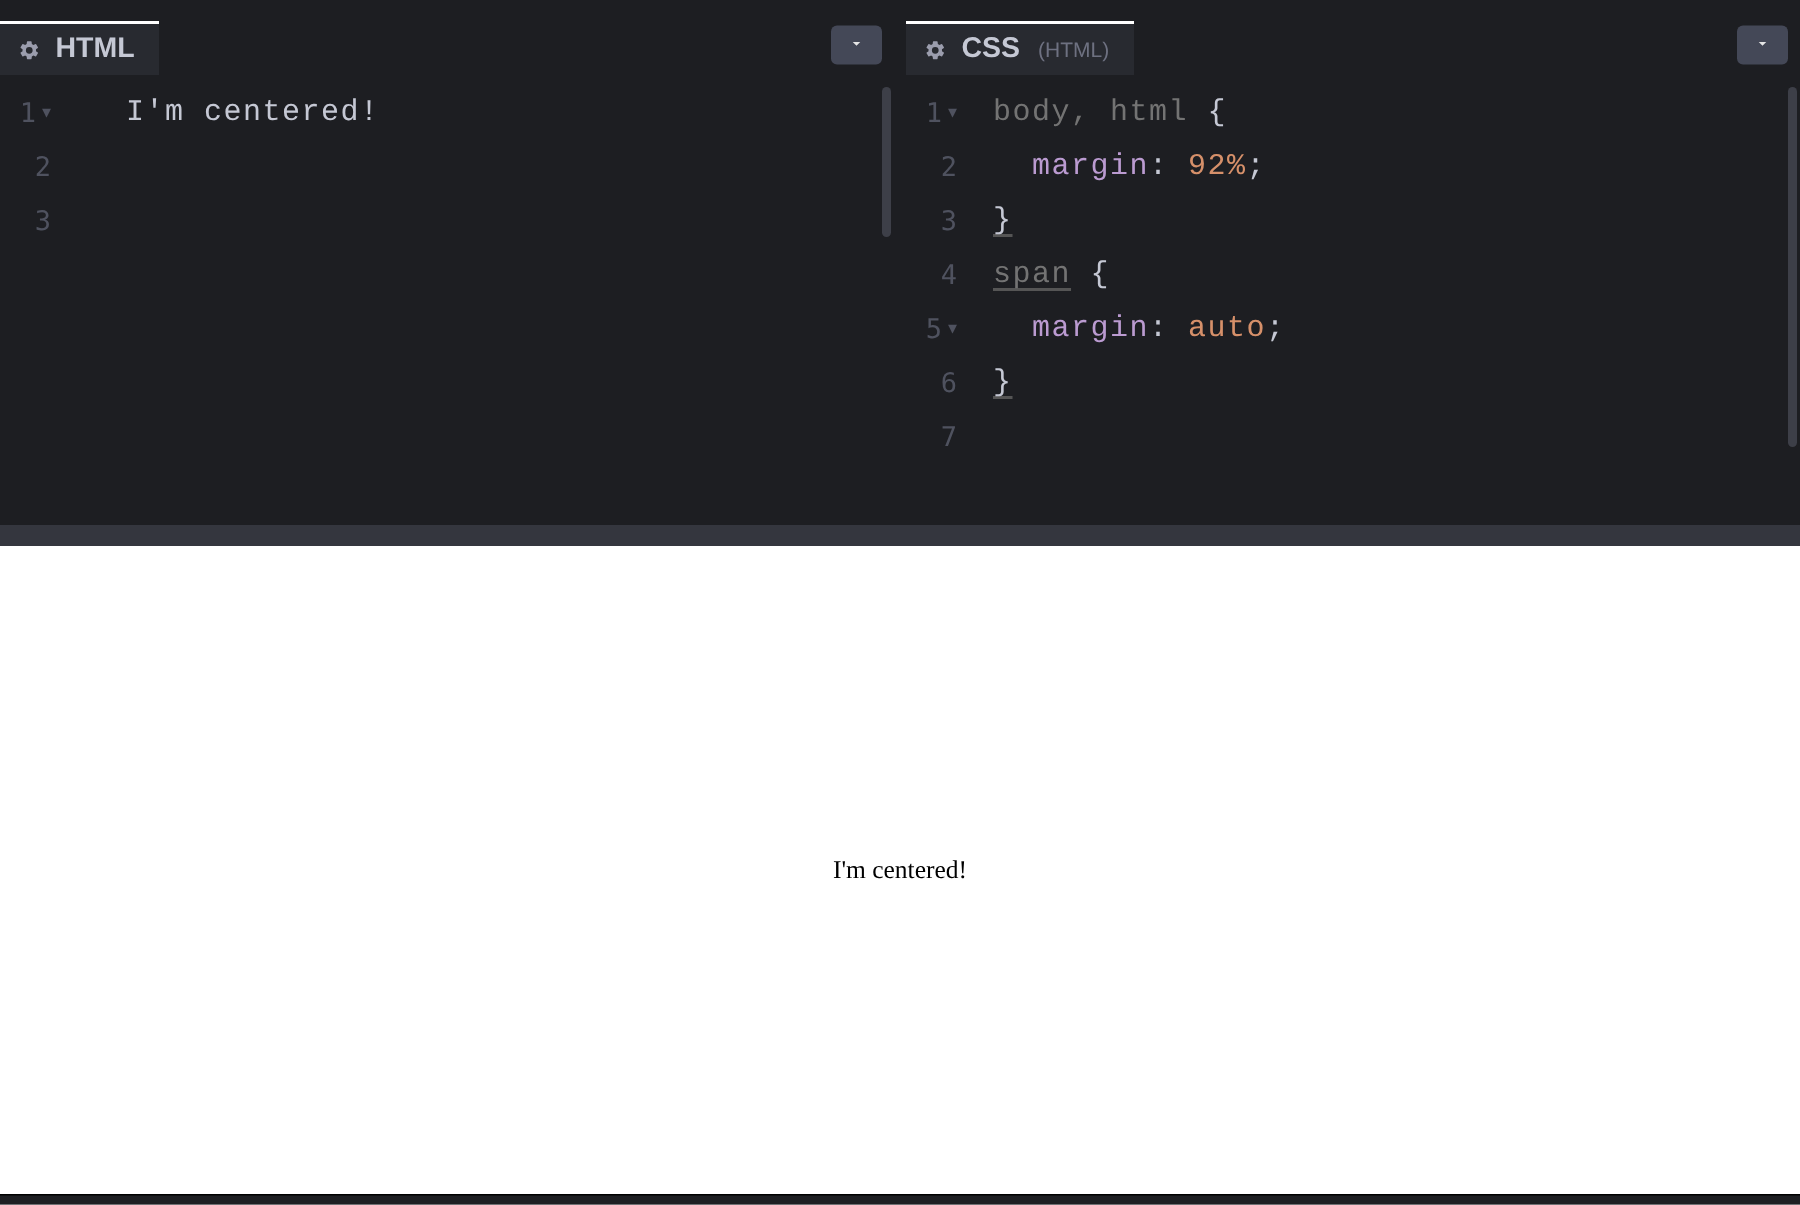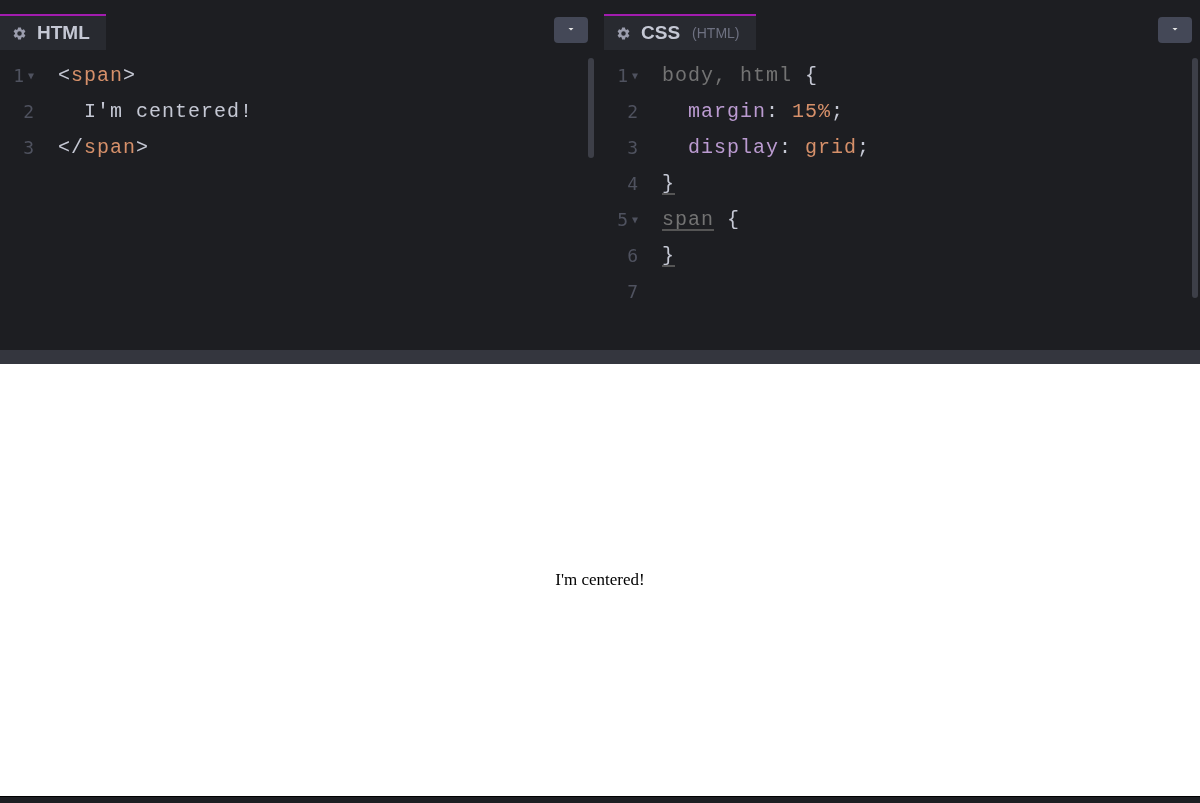--- a/index.html
+++ b/index.html
@@ -44,21 +44,21 @@
       height: 40px;
       padding: 0 8px 0 0;
     }
     .panel-title-group {
       display: flex;
       align-items: center;
       background: #282a30;
       height: 36px;
       padding: 0 16px 0 12px;
       gap: 10px;
-      border-top: 2px solid #a21caf;
+      border-top: 2px solid #ffffff;
       position: relative;
       top: 2px;
     }
     .gear-btn {
       color: #9b9dad;
       display: flex;
       align-items: center;
       cursor: pointer;
     }
     .gear-btn svg {
@@ -216,23 +216,21 @@
             <span class="fold-arrow">▼</span>
           </div>
         <div class="gutter-line">
             <span>2</span>
           </div>
         <div class="gutter-line">
             <span>3</span>
           </div>
       </div>
       <div class="code-content">
-        <div class="code-line"><span class="tag-bracket">&lt;</span><span class="tag-name">span</span><span class="tag-bracket">&gt;</span></div>
         <div class="code-line"><span class="plain">  </span><span class="plain">I'm centered!</span></div>
-        <div class="code-line"><span class="tag-bracket">&lt;/</span><span class="tag-name">span</span><span class="tag-bracket">&gt;</span></div>
       </div>
       <div class="scroll-indicator" style="height:100px;"></div>
     </div>
   </div>
 
   <div class="panel panel-right">
     <div class="panel-header">
       <div class="panel-title-group">
         <span class="gear-btn">
           <svg viewBox="0 0 24 24">
@@ -271,24 +269,24 @@
           </div>
         <div class="gutter-line">
             <span>6</span>
           </div>
         <div class="gutter-line">
             <span>7</span>
           </div>
       </div>
       <div class="code-content">
         <div class="code-line"><span class="css-selector">body, html</span><span class="css-brace"> {</span></div>
-        <div class="code-line"><span class="plain">  </span><span class="css-prop">margin</span><span class="css-colon">: </span><span class="css-value">15%</span><span class="css-semi">;</span></div>
-        <div class="code-line"><span class="plain">  </span><span class="css-prop">display</span><span class="css-colon">: </span><span class="css-value">grid</span><span class="css-semi">;</span></div>
+        <div class="code-line"><span class="plain">  </span><span class="css-prop">margin</span><span class="css-colon">: </span><span class="css-value">92%</span><span class="css-semi">;</span></div>
         <div class="code-line"><span class="css-brace underline">}</span></div>
         <div class="code-line"><span class="css-selector underline">span</span><span class="css-brace"> {</span></div>
+        <div class="code-line"><span class="plain">  </span><span class="css-prop">margin</span><span class="css-colon">: </span><span class="css-value">auto</span><span class="css-semi">;</span></div>
         <div class="code-line"><span class="css-brace underline">}</span></div>
       </div>
       <div class="scroll-indicator" style="height:240px;"></div>
     </div>
   </div>
 
 </div>
 
 <div class="divider"></div>
 

